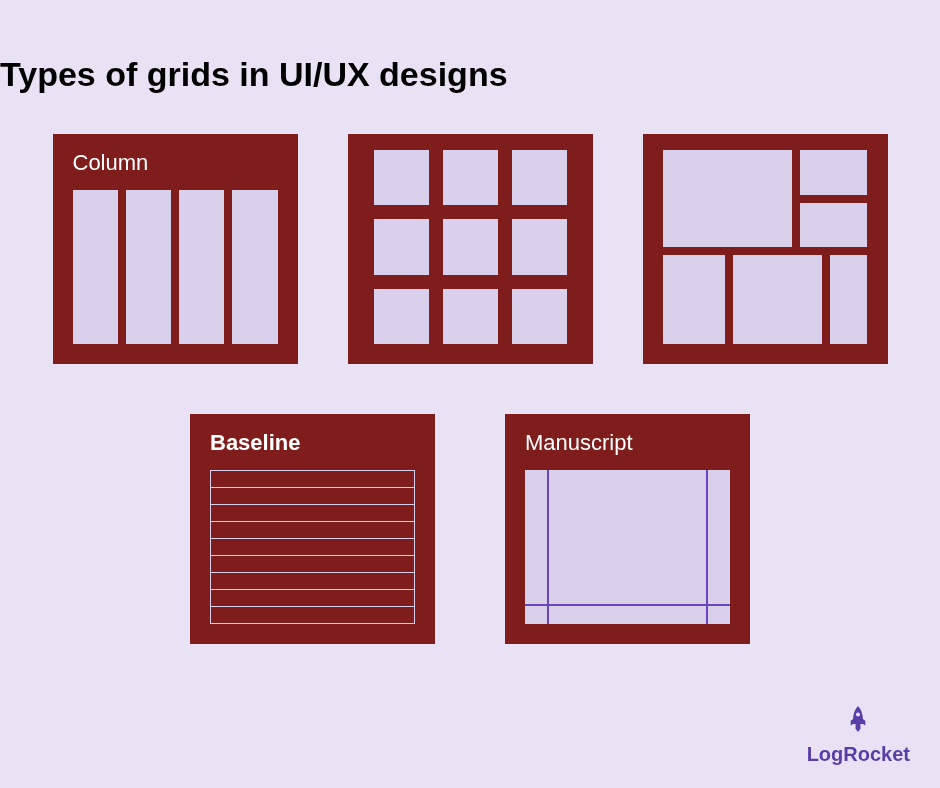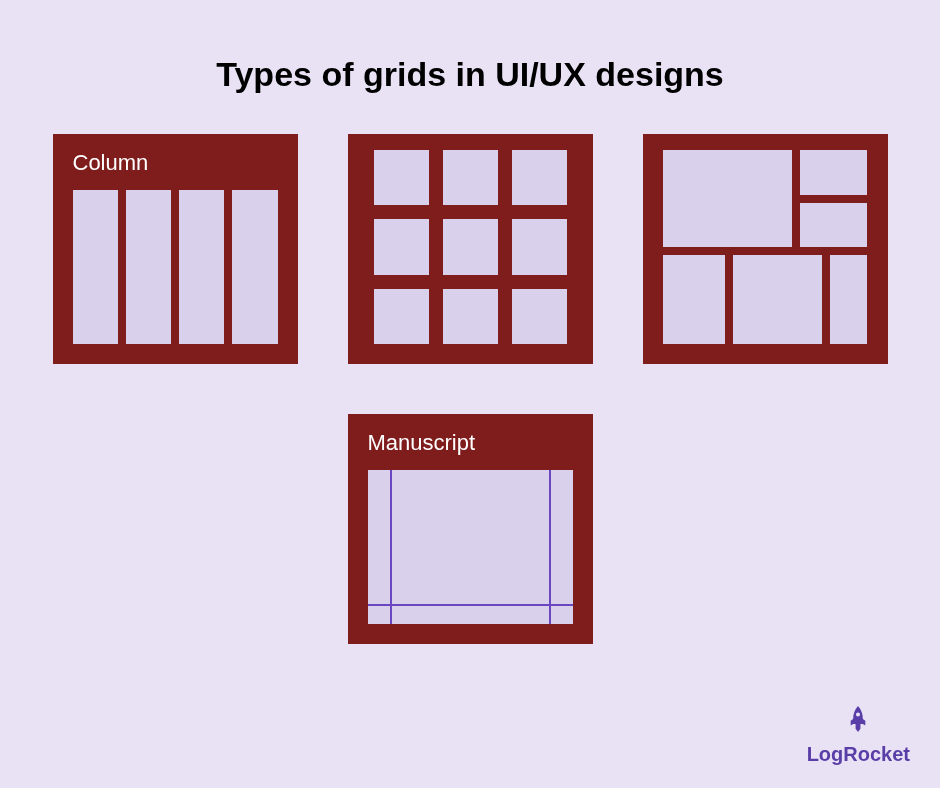--- a/index.html
+++ b/index.html
@@ -5,21 +5,20 @@
   * { box-sizing: border-box; margin: 0; padding: 0; }
   body {
     width: 940px;
     height: 788px;
     background: #e9e2f5;
     font-family: -apple-system, BlinkMacSystemFont, "Segoe UI", Arial, sans-serif;
     position: relative;
     overflow: hidden;
   }
   .title {
-    text-align: center;
     font-size: 34px;
     font-weight: 800;
     color: #000;
     padding-top: 55px;
     padding-bottom: 40px;
   }
   .row {
     display: flex;
     justify-content: center;
     gap: 50px;
@@ -181,20 +180,36 @@
         <div class="lightfill"></div>
         <div class="lightfill"></div>
       </div>
     </div>
   </div>
 
 </div>
 
 <div class="row row2">
 
+  <div class="card">
+    <div class="card-label bold">Baseline</div>
+    <div class="card-body">
+      <div class="basegrid">
+        <div></div>
+        <div></div>
+        <div></div>
+        <div></div>
+        <div></div>
+        <div></div>
+        <div></div>
+        <div></div>
+        <div></div>
+      </div>
+    </div>
+  </div>
 
   <div class="card">
     <div class="card-label">Manuscript</div>
     <div class="card-body manugrid">
       <div class="manu-page"></div>
       <div class="manu-vline manu-v1"></div>
       <div class="manu-vline manu-v2"></div>
       <div class="manu-hline manu-h1"></div>
     </div>
   </div>

